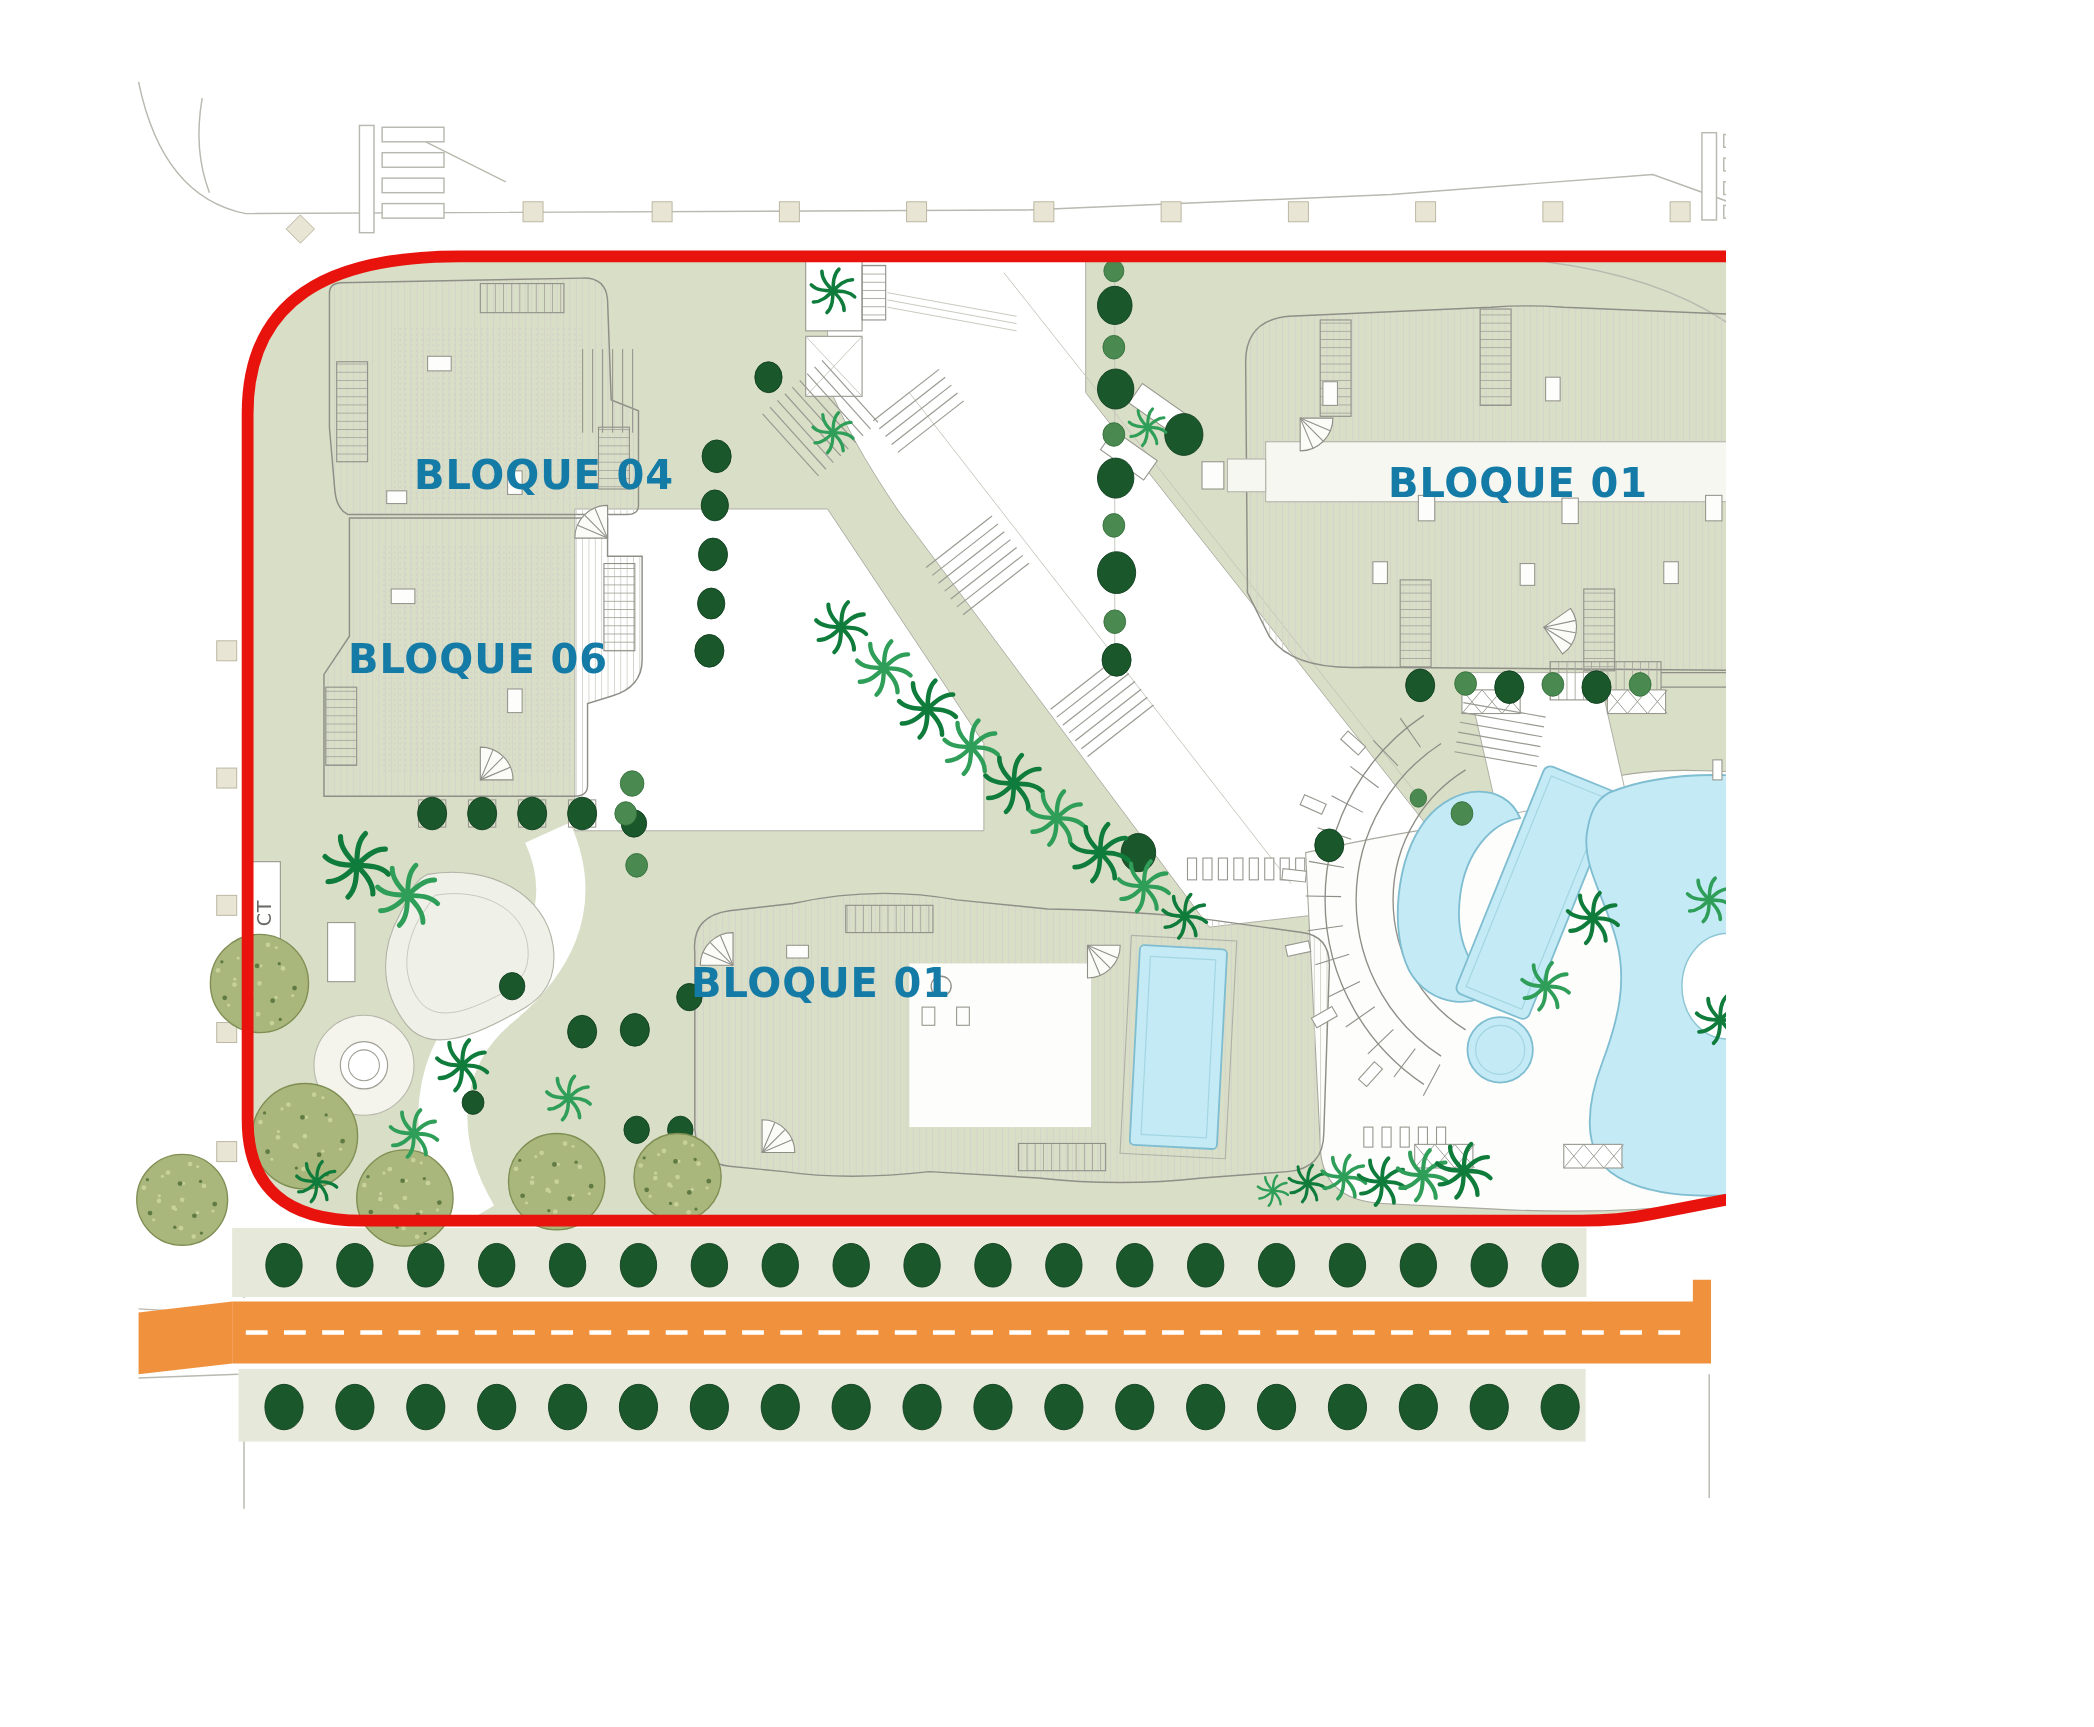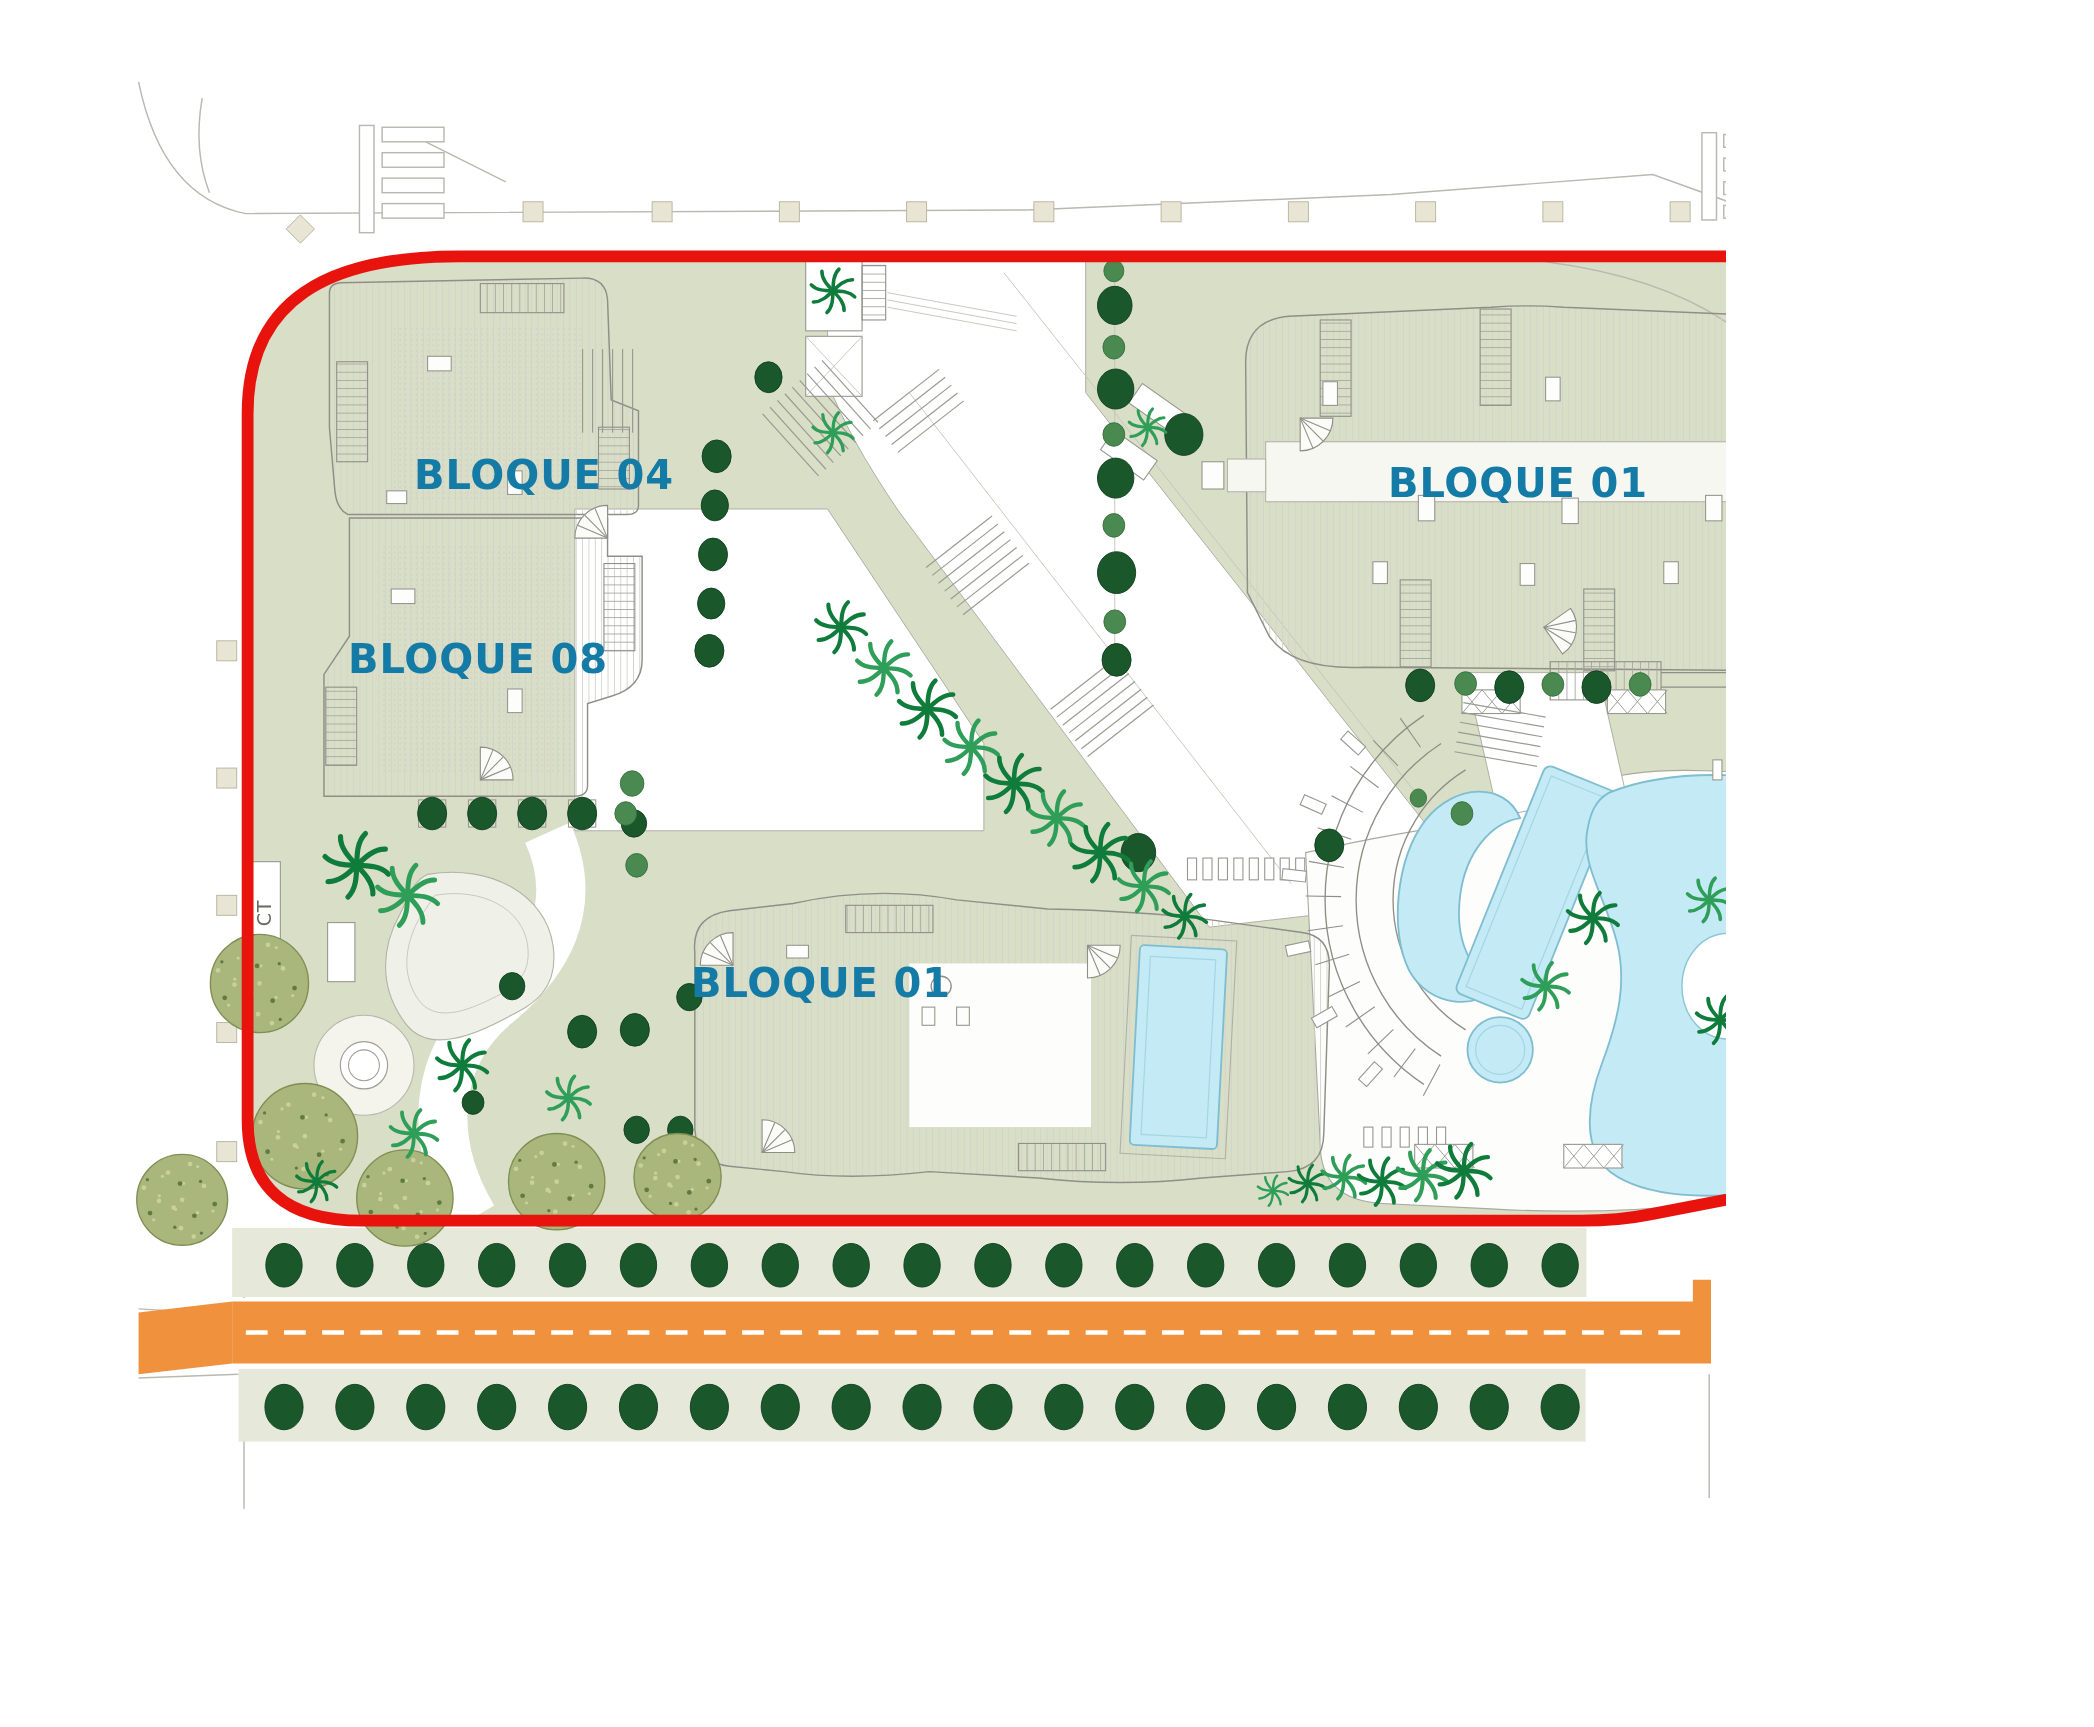--- a/index.html
+++ b/index.html
@@ -1009,18 +1009,18 @@
           <circle cx="0" cy="0" r="2.4444444444444446" fill="#2f9e58"></circle>
         </g>
       </g>
 
   <path class="red-line" d="M272,455 C272,330 360,282 505,282 L1945,282 C2075,282 2148,330 2148,458
            L2148,1188 C2148,1245 2105,1272 2040,1293 L1815,1336 Q1780,1343 1740,1343
            L398,1343 Q272,1343 272,1232 Z"></path>
 </svg>
 
 <div class="lbl" style="left:414px;top:452px;">BLOQUE 04</div>
-<div class="lbl" style="left:348px;top:636px;">BLOQUE 08</div>
+<div class="lbl" style="left:348px;top:636px;">BLOQUE 06</div>
 <div class="lbl" style="left:1388px;top:460px;">BLOQUE 01</div>
 <div class="lbl" style="left:691px;top:960px;">BLOQUE 01</div>
 <div class="ct-lbl" style="left:235px;top:902px;">CT</div>
 </div>
 
 
 </body></html>

